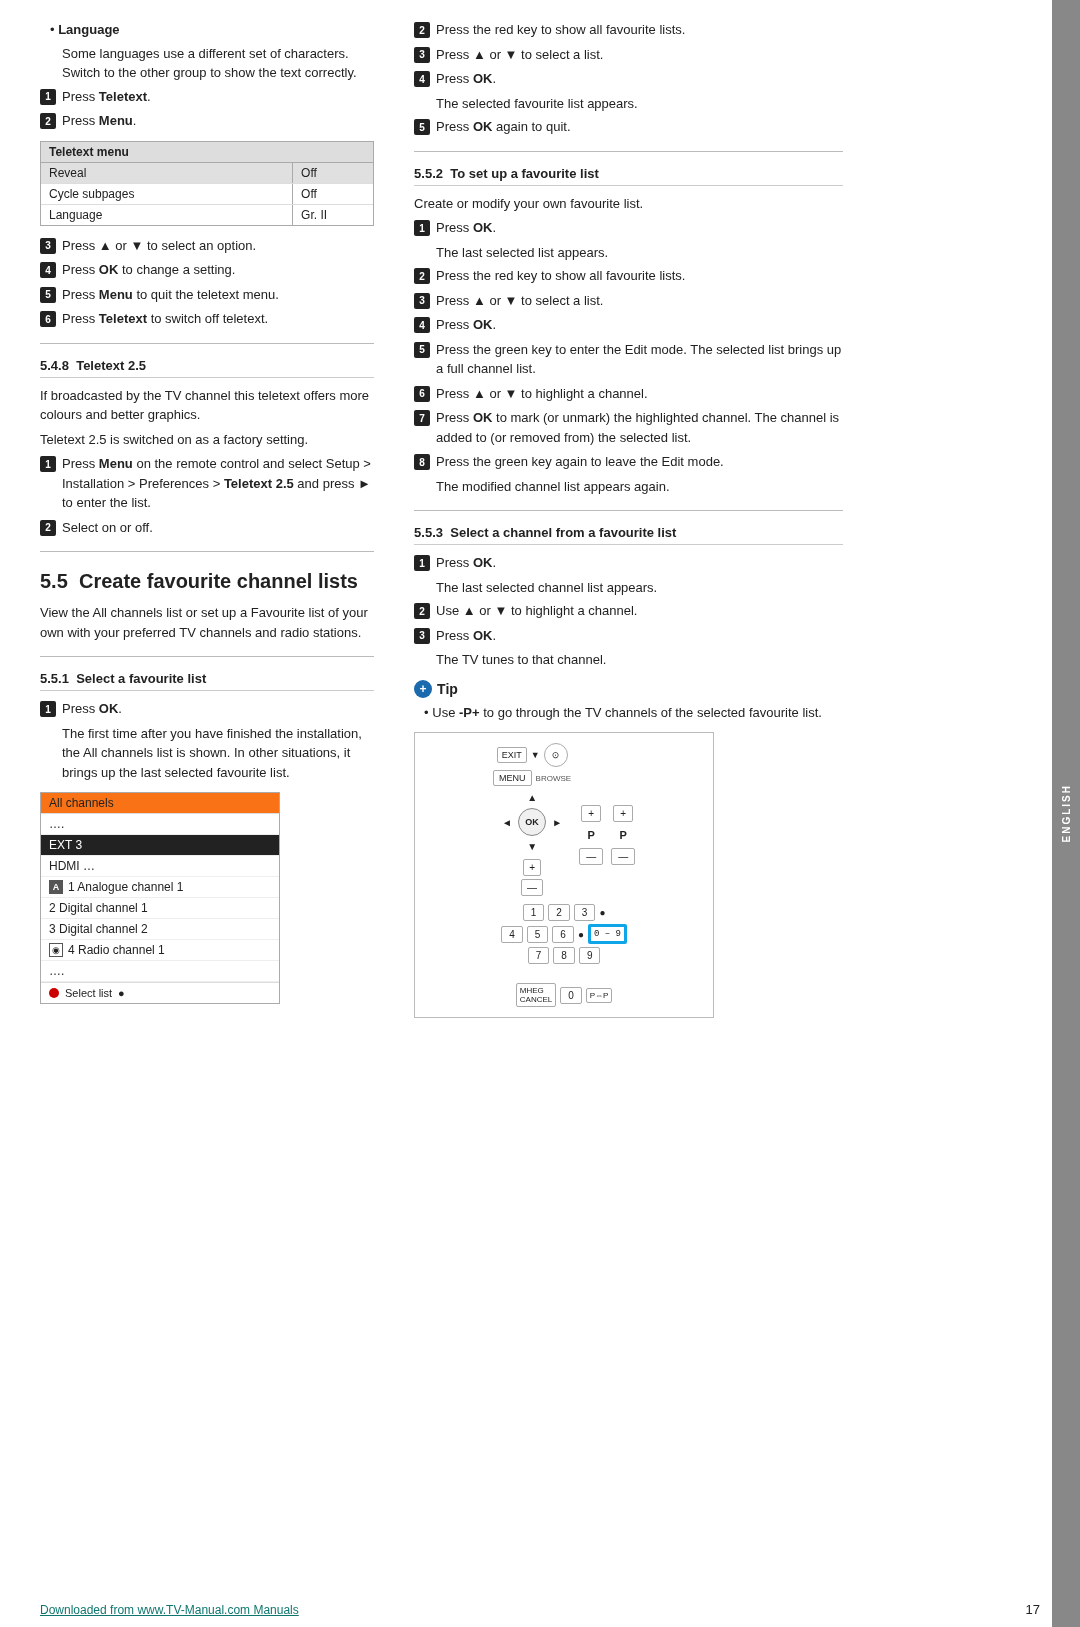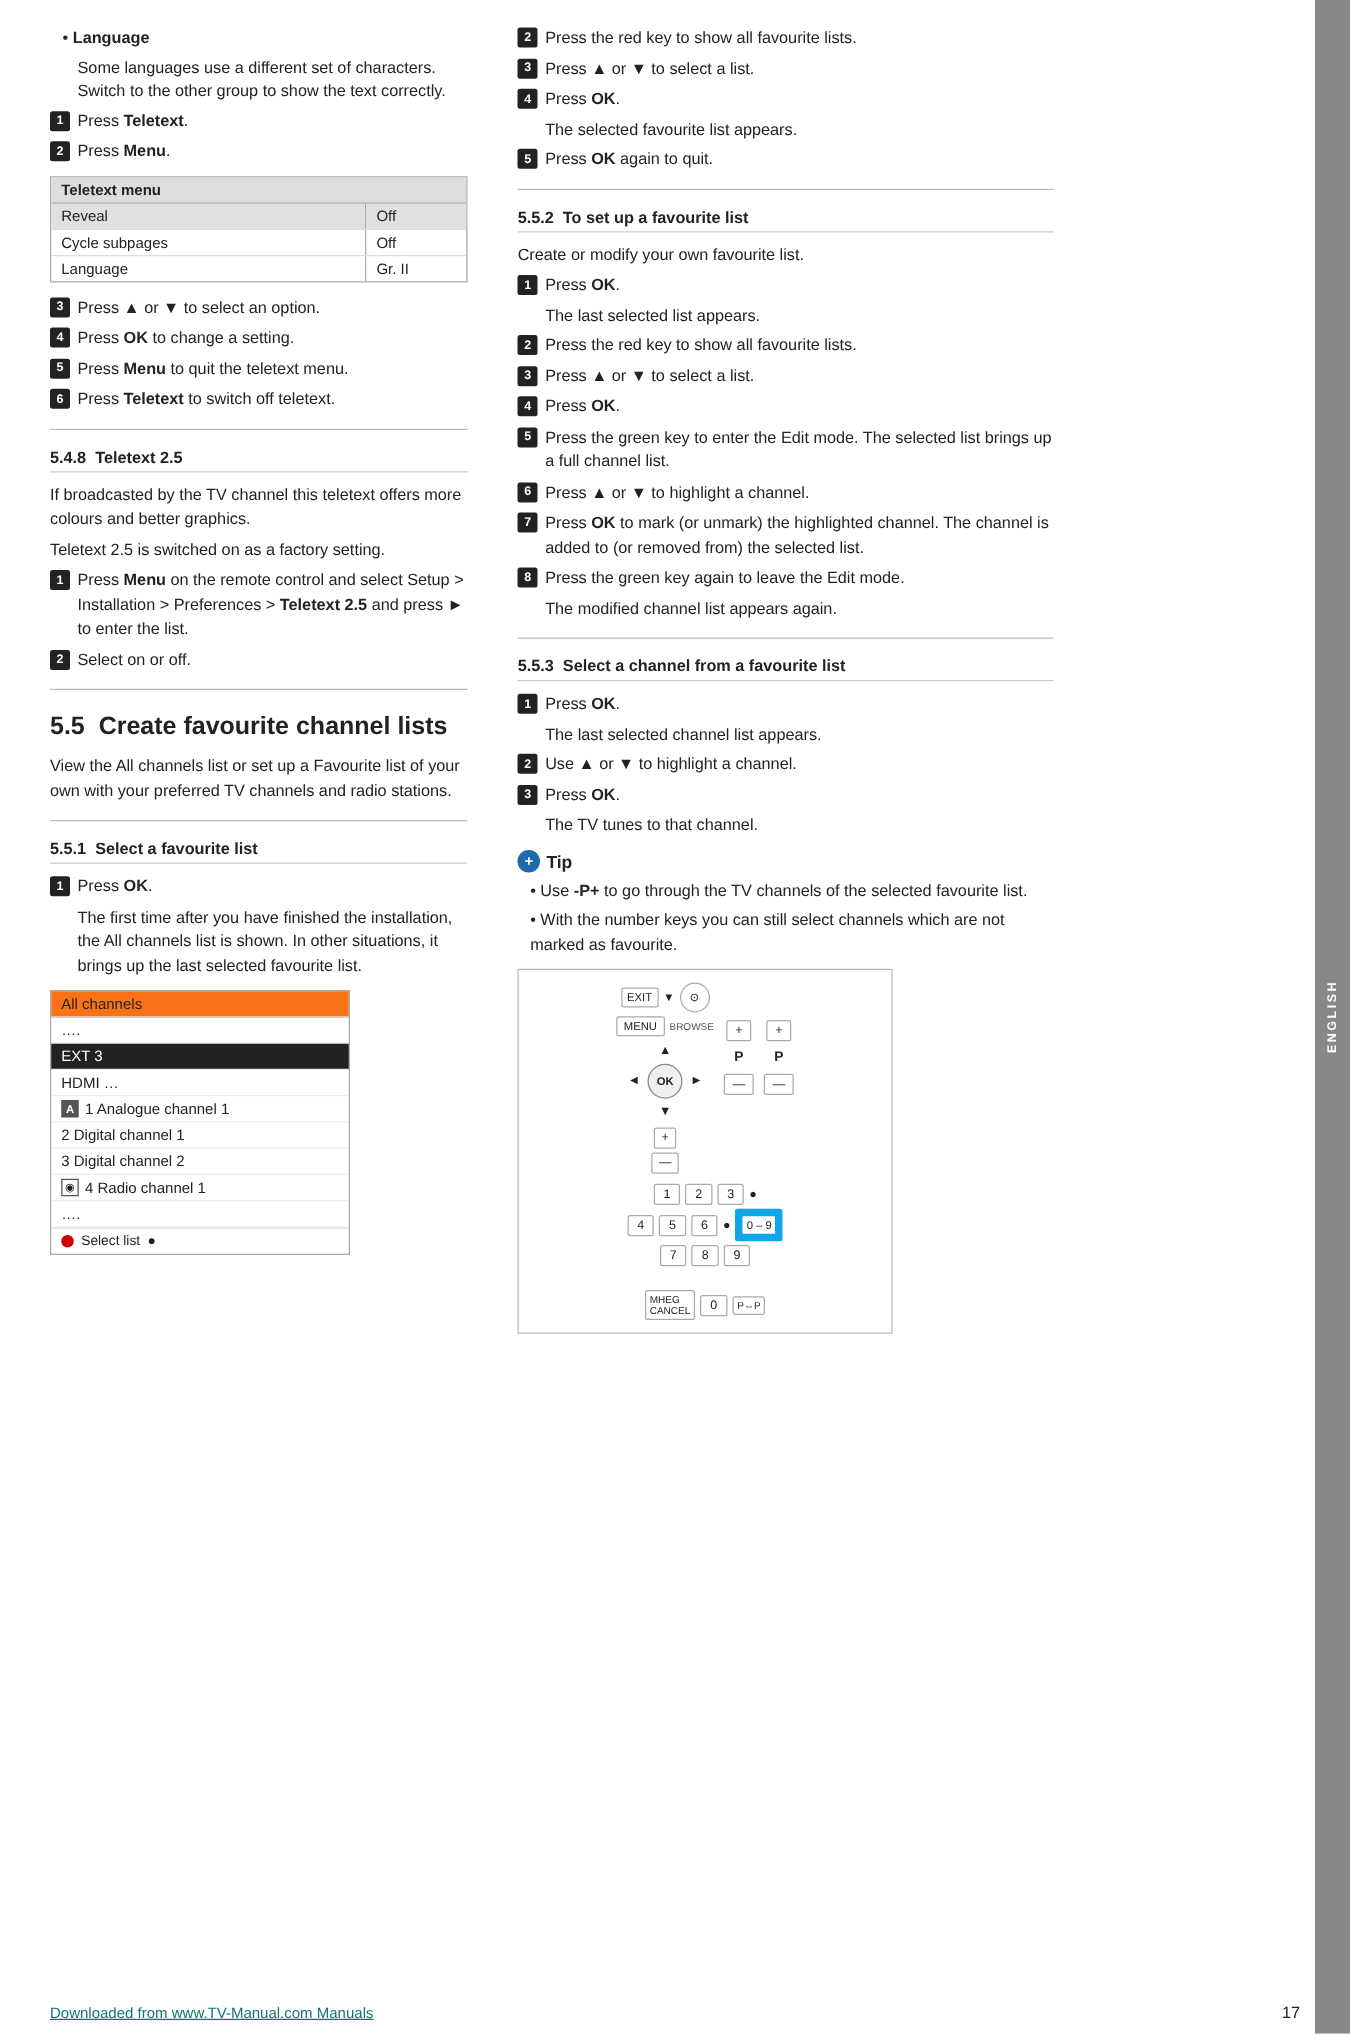--- a/index.html
+++ b/index.html
@@ -455,25 +455,24 @@
         </div>
         <p class="sub-indent">The TV tunes to that channel.</p>
       </div>
 
       <div class="tip-box">
         <div class="tip-title">
           <span class="tip-icon">+</span>
           <span>Tip</span>
         </div>
         <p class="bullet">Use <b>-P+</b> to go through the TV channels of the selected favourite list.</p>
-        <p class="bullet">With the number keys you can still select channels which are not marked as favourite.</p>
       </div>
 
       <div class="remote-diagram">
-        <div style="display:flex; flex-direction:row; gap:8px; align-items:flex-start; justify-content:center;">
+        <div style="display:flex; flex-direction:row; gap:8px; align-items:center; justify-content:center;">
 
           <div style="display:flex; flex-direction:column; align-items:center; gap:3px;">
             <div style="display:flex; gap:4px; align-items:center; justify-content:center;">
               <span style="font-size:9px; border:1px solid #aaa; padding:2px 4px; border-radius:2px;">EXIT</span>
               <span style="font-size:9px;">▼</span>
               <span style="font-size:9px; border:1px solid #aaa; padding:2px 4px; border-radius:2px; border-radius:50%; width:24px; height:24px; display:inline-flex; align-items:center; justify-content:center;">⊙</span>
             </div>
             <div style="display:flex; gap:4px; align-items:center; justify-content:center;">
               <span style="font-size:9px; border:1px solid #aaa; padding:2px 5px; border-radius:2px;">MENU</span>
               <span style="font-size:8px; color:#555;">BROWSE</span>
@@ -515,21 +514,21 @@
             <span style="font-size:10px; border:1px solid #aaa; padding:2px 7px; border-radius:2px;">1</span>
             <span style="font-size:10px; border:1px solid #aaa; padding:2px 7px; border-radius:2px;">2</span>
             <span style="font-size:10px; border:1px solid #aaa; padding:2px 7px; border-radius:2px;">3</span>
             <span style="font-size:10px;">●</span>
           </div>
           <div style="display:flex; gap:4px; justify-content:center; align-items:center; margin-bottom:3px;">
             <span style="font-size:10px; border:1px solid #aaa; padding:2px 7px; border-radius:2px;">4</span>
             <span style="font-size:10px; border:1px solid #aaa; padding:2px 7px; border-radius:2px;">5</span>
             <span style="font-size:10px; border:1px solid #aaa; padding:2px 7px; border-radius:2px;">6</span>
             <span style="font-size:10px;">●</span>
-            <span style="font-size:9px; border:6px solid #0ea5e9; padding:2px 3px; border-radius:2px;">0 – 9</span>
+            <span style="font-size:9px; border:3px solid #0ea5e9; padding:2px 3px; border-radius:2px;font-family:Liberation Mono, monospace;">0 – 9</span>
           </div>
           <div style="display:flex; gap:4px; justify-content:center; align-items:center; margin-bottom:3px;">
             <span style="font-size:10px; border:1px solid #aaa; padding:2px 7px; border-radius:2px;">7</span>
             <span style="font-size:10px; border:1px solid #aaa; padding:2px 7px; border-radius:2px;">8</span>
             <span style="font-size:10px; border:1px solid #aaa; padding:2px 7px; border-radius:2px;">9</span>
           </div>
           <div style="display:flex; gap:4px; justify-content:center; align-items:center;margin-top:19px;">
             <span style="font-size:8px; border:1px solid #aaa; padding:2px 3px; border-radius:2px;">MHEG<br>CANCEL</span>
             <span style="font-size:10px; border:1px solid #aaa; padding:2px 7px; border-radius:2px;">0</span>
             <span style="font-size:8px; border:1px solid #aaa; padding:2px 3px; border-radius:2px;">P⇔P</span>

